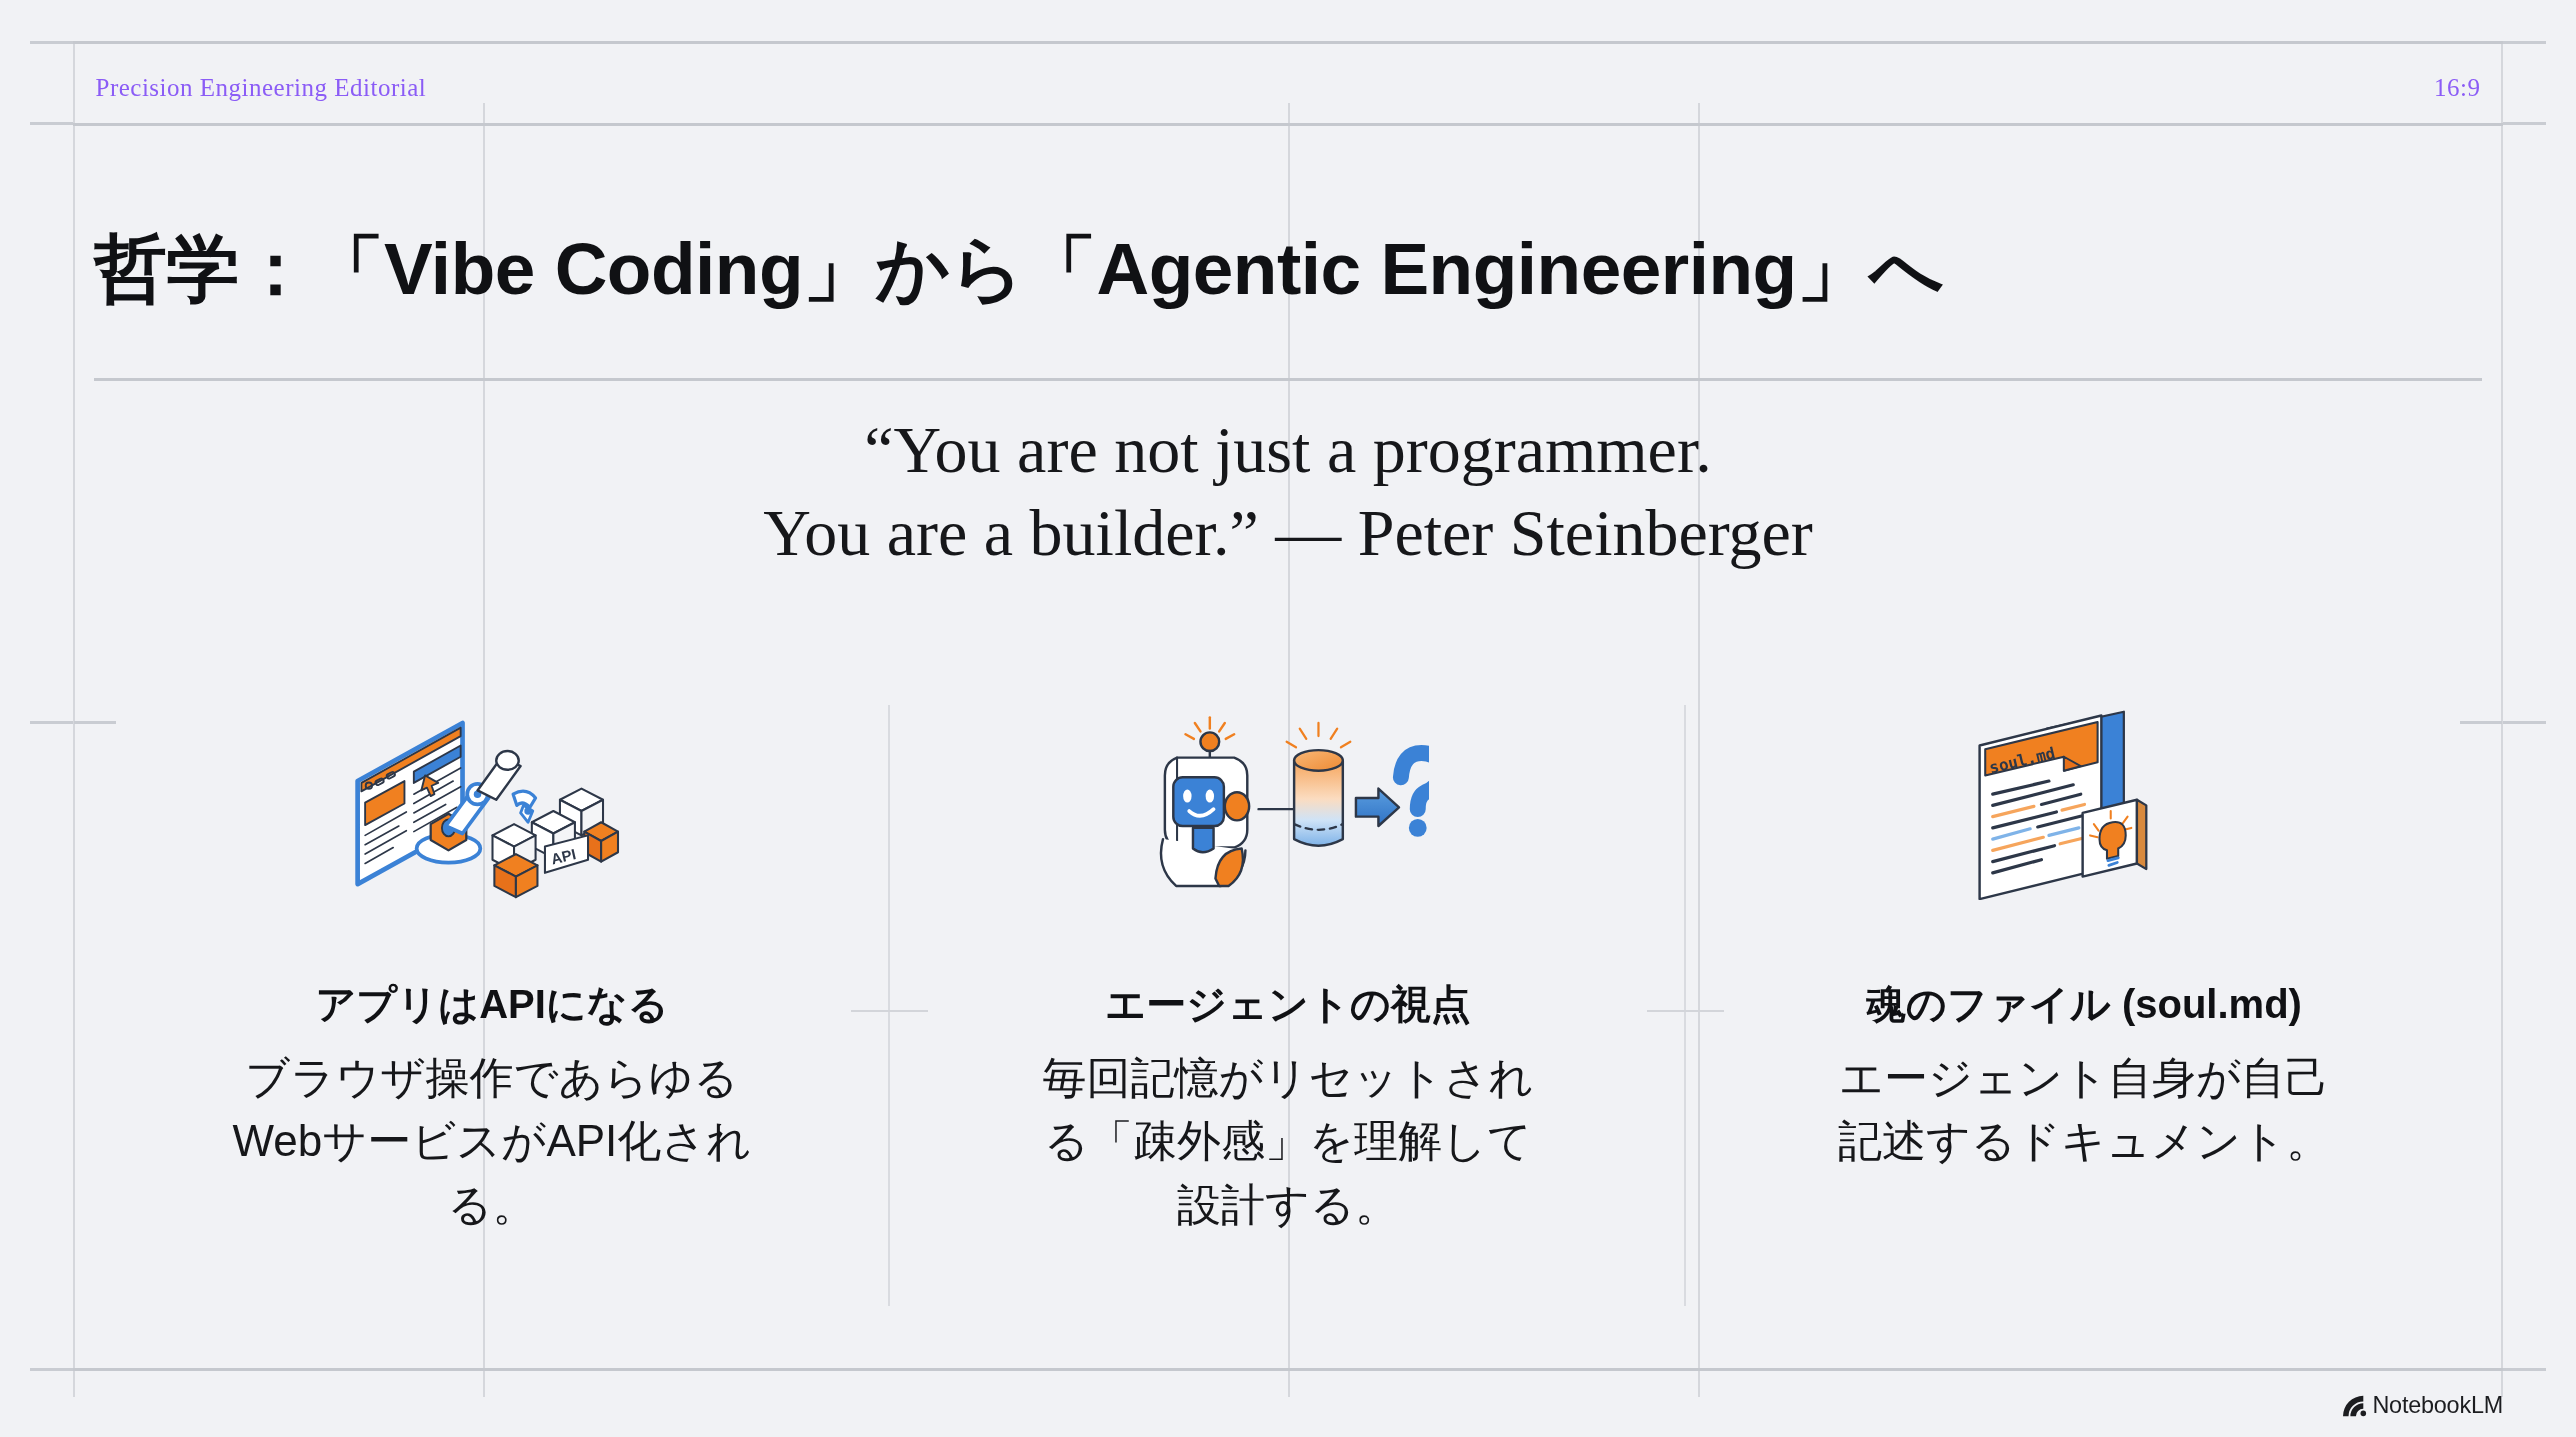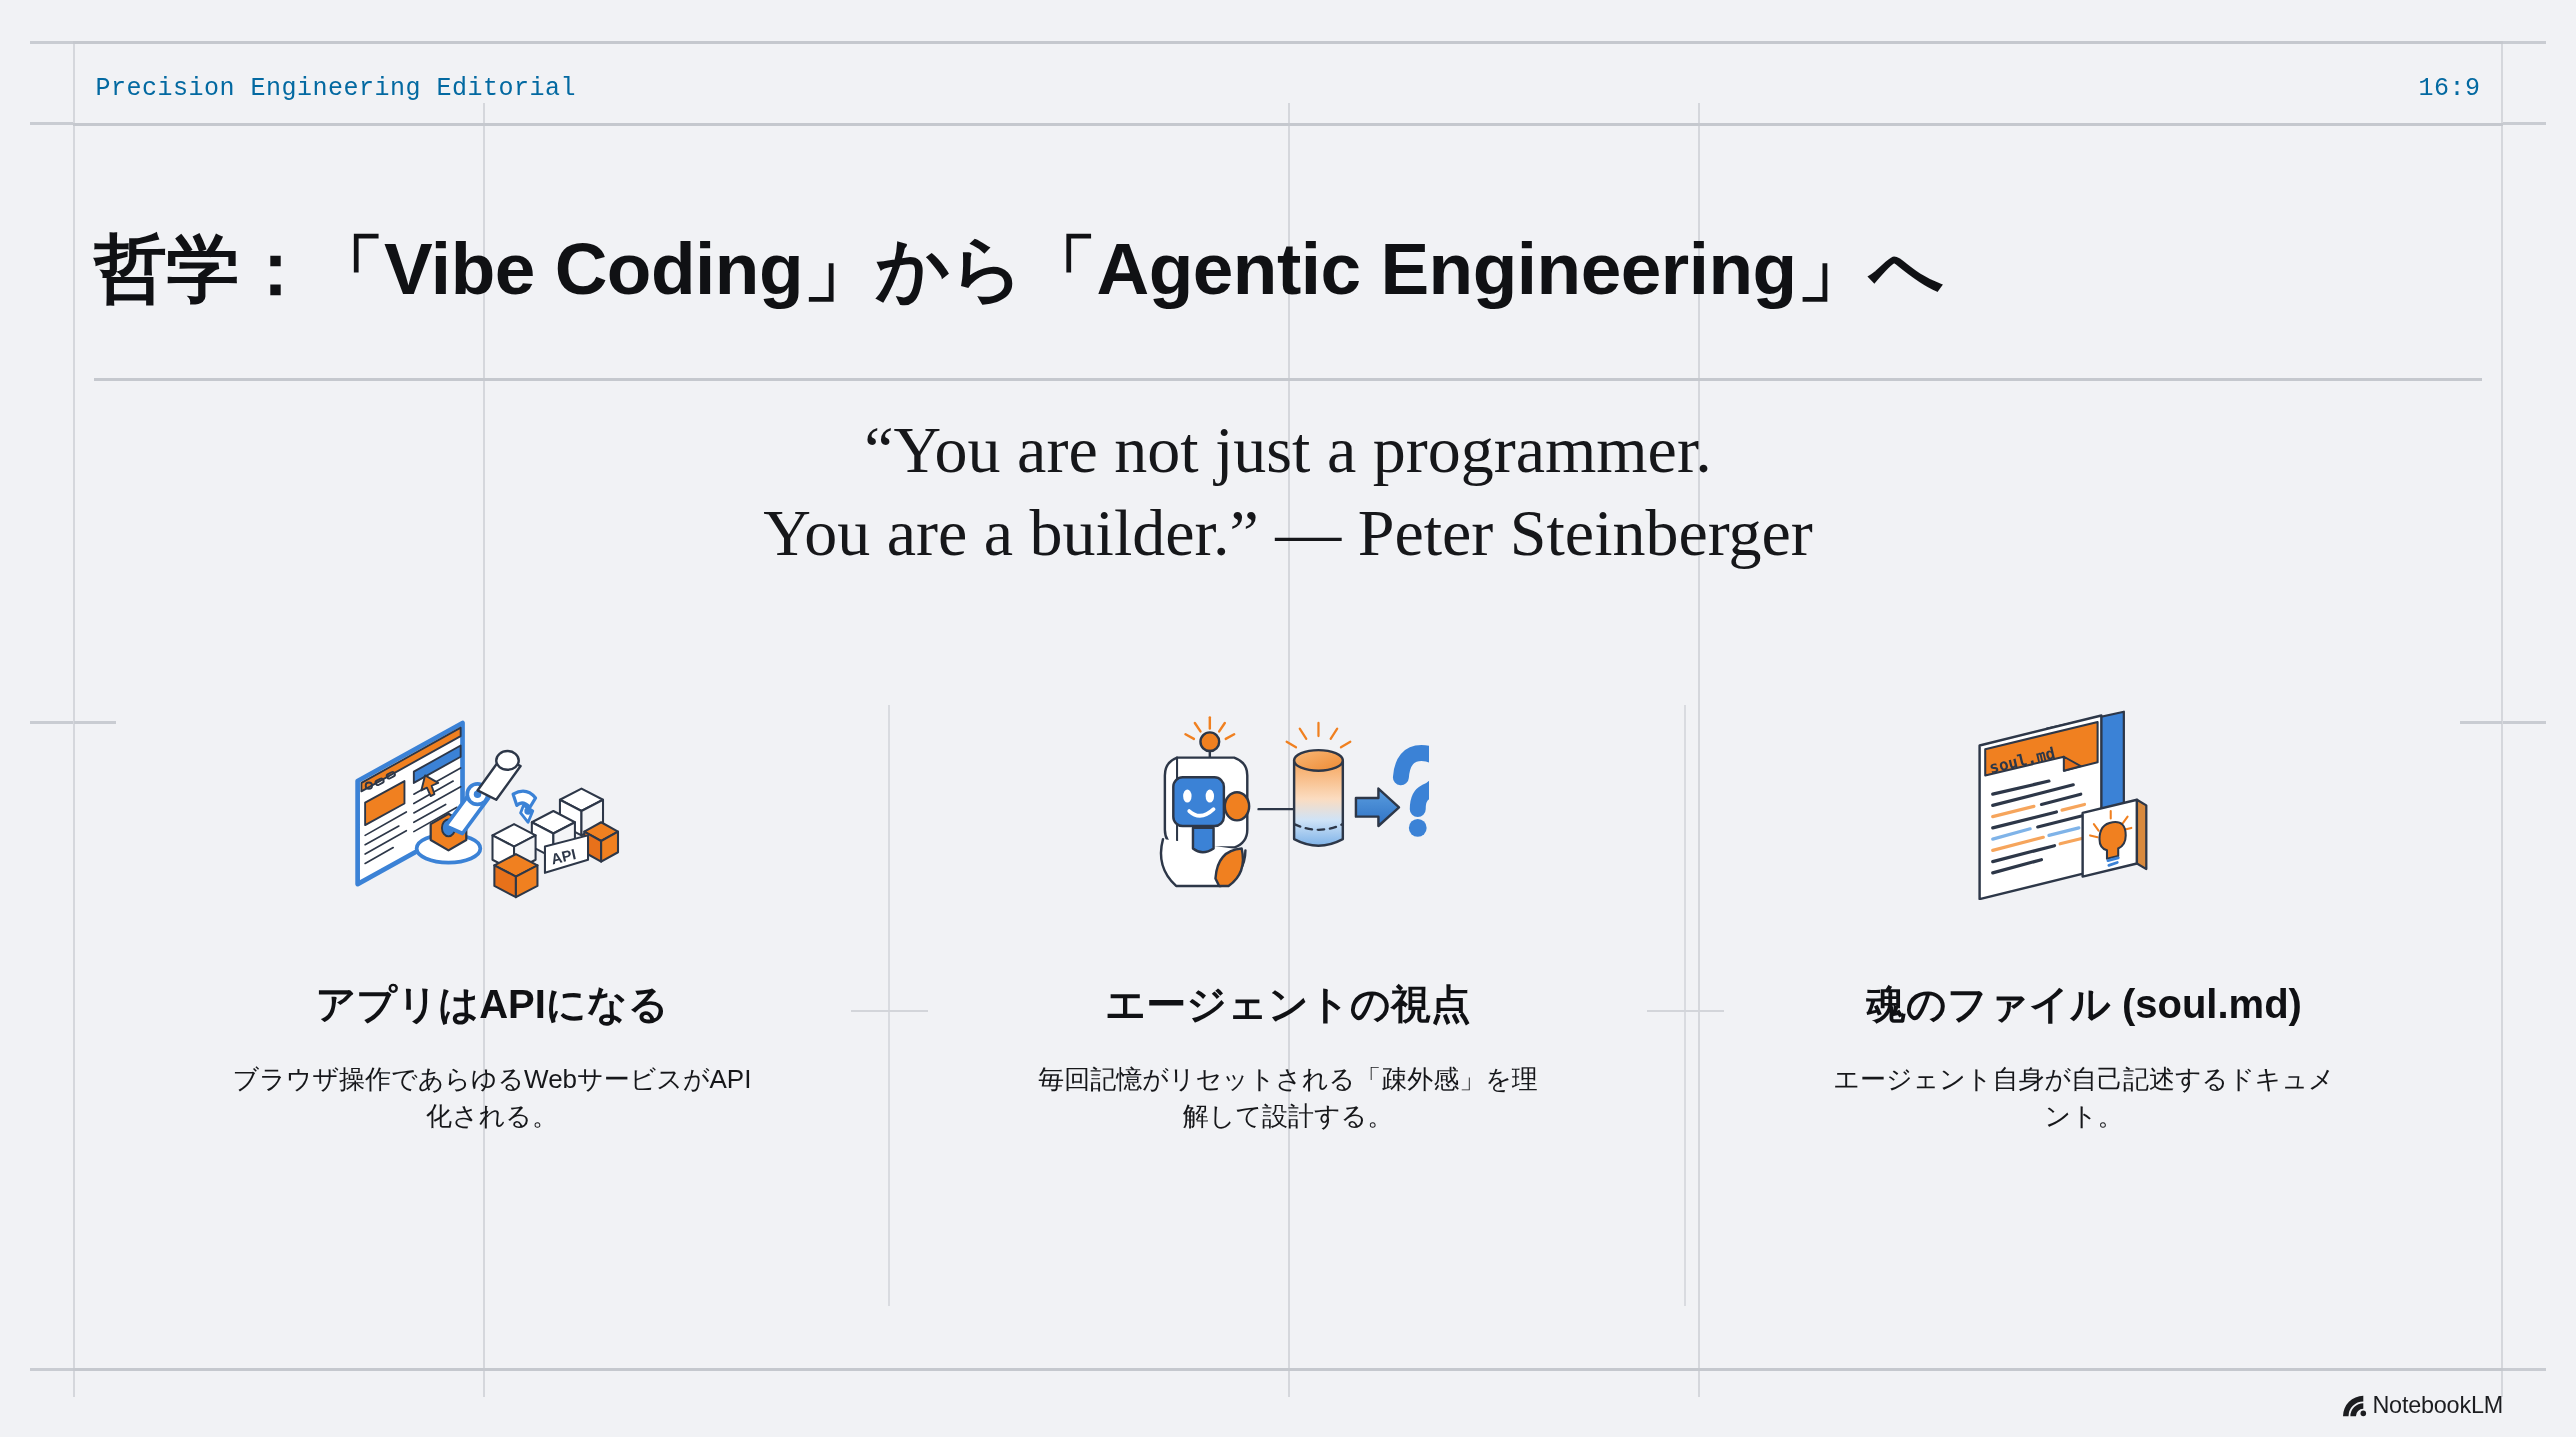--- a/index.html
+++ b/index.html
@@ -69,24 +69,24 @@
     position: absolute;
     left: 73px;
     right: 73px;
     top: 44px;
     height: 88px;
     display: flex;
     align-items: center;
     justify-content: space-between;
     padding: 0 22.5px;
     box-sizing: border-box;
-    font-family: Liberation Mono, monospace;
+    font-family: Liberation Serif, serif;
     font-size: 25px;
     letter-spacing: 0.5px;
-    color: #0369a1;
+    color: #8b5cf6;
   }
 
   
   .title {
     position: absolute;
     left: 94px;
     right: 94px;
     top: 179px;
     font-size: 73px;
     font-weight: 700;
@@ -166,22 +166,22 @@
   .col-title {
     margin-top: 77px;
     font-size: 40px;
     font-weight: 700;
     color: #101114;
     text-align: center;
     line-height: 1.2;
     white-space: nowrap;
   }
   .col-body {
-    margin-top: 33px;
-    font-size: 26px;
+    margin-top: 18px;
+    font-size: 44px;
     line-height: 1.45;
     color: #16171a;
     text-align: center;
     max-width: 524px;
   }
 
   
   .brand {
     position: absolute;
     right: 73px;

